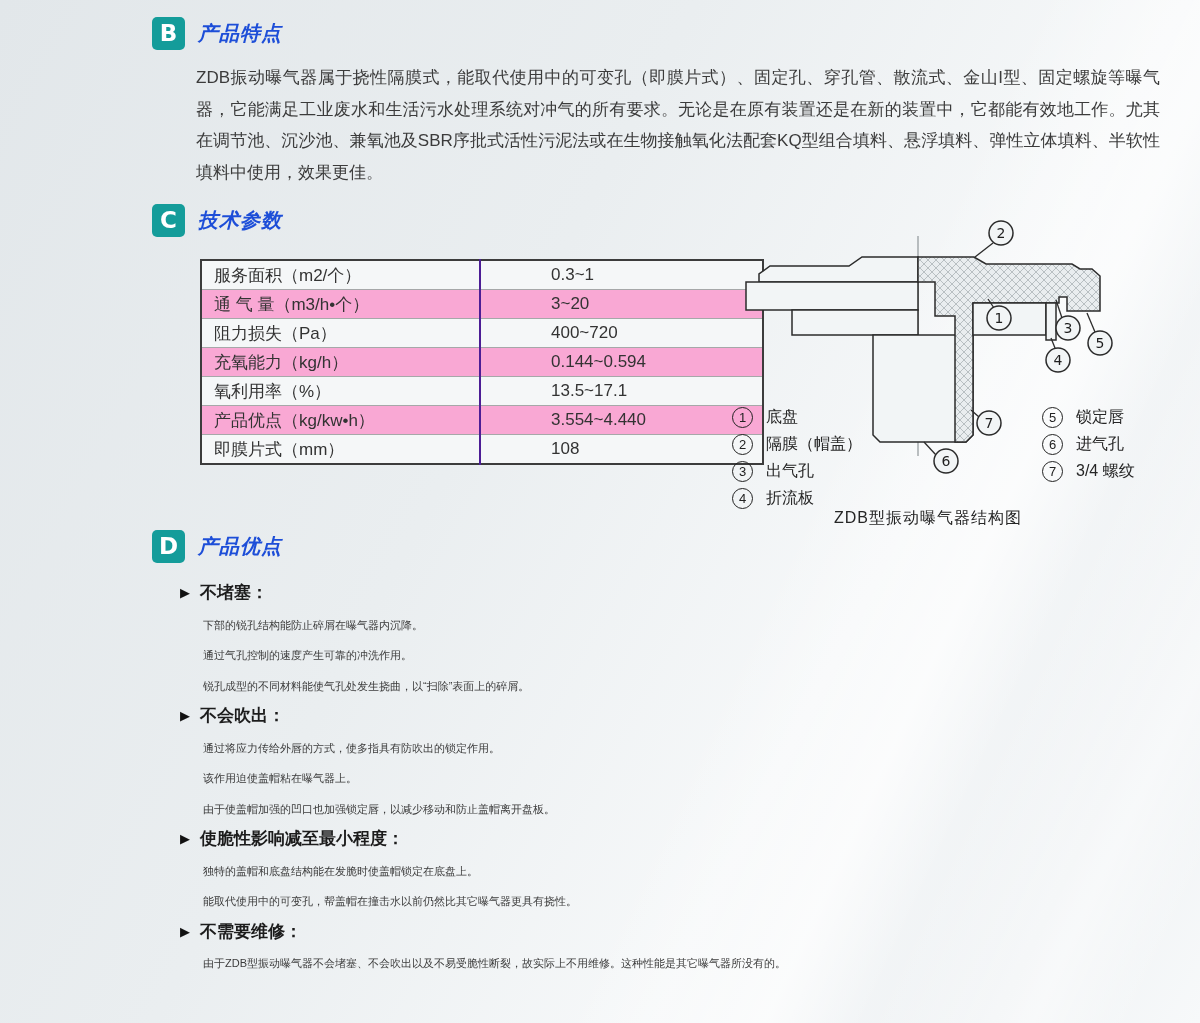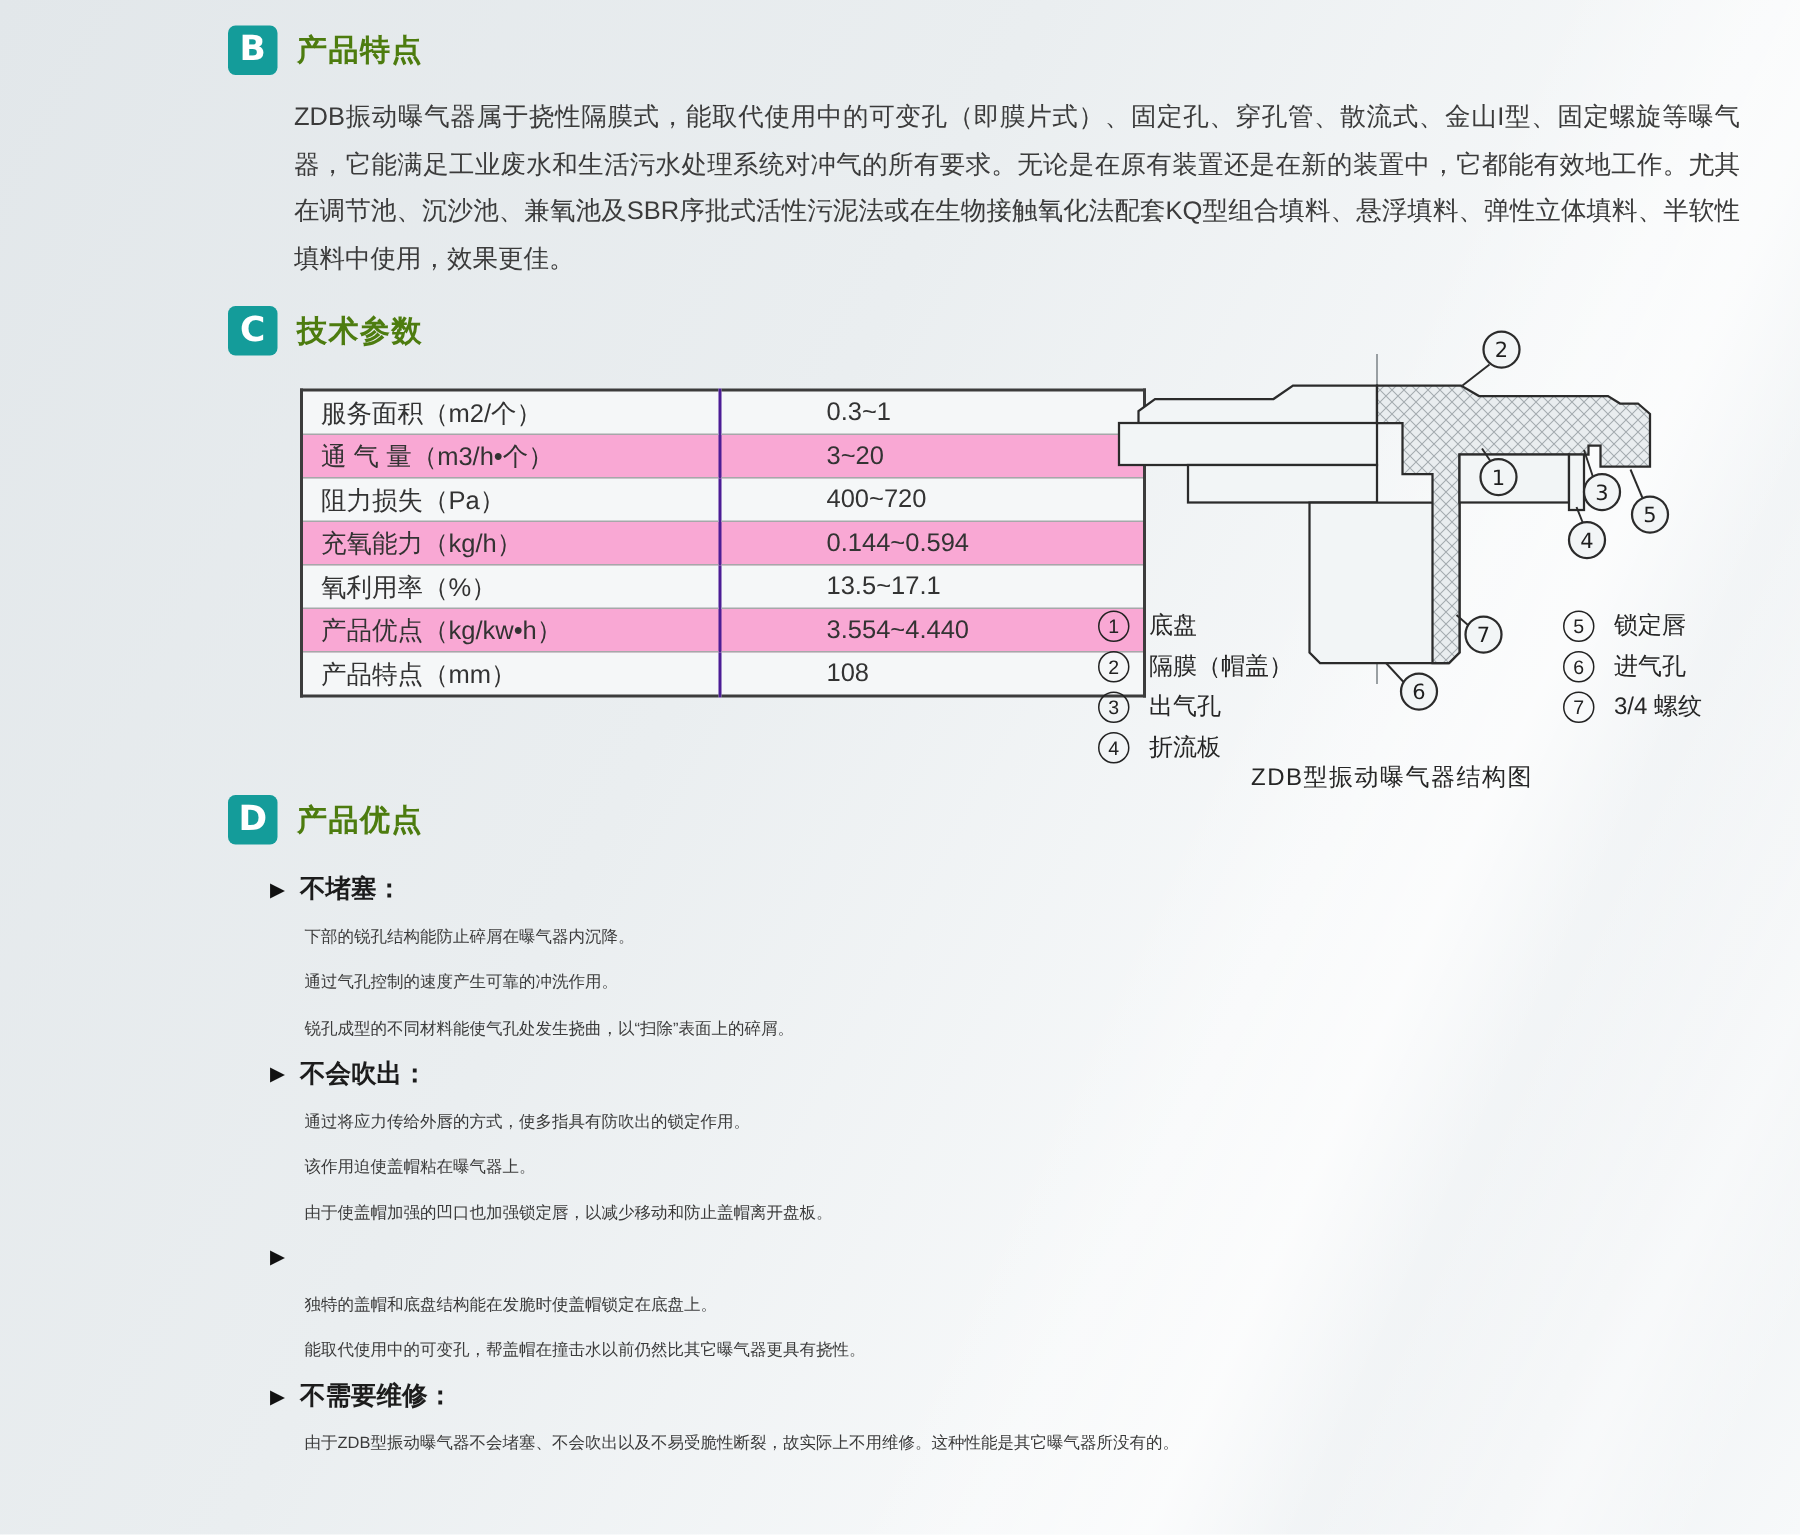--- a/index.html
+++ b/index.html
@@ -12,21 +12,21 @@
   .streak{
     position:absolute;inset:0;pointer-events:none;
     background:linear-gradient(115deg,rgba(255,255,255,0) 62%,rgba(255,255,255,.65) 74%,rgba(255,255,255,0) 80%,rgba(255,255,255,.5) 90%,rgba(255,255,255,0) 96%);
   }
   .section-header{display:flex;align-items:center;gap:13px;}
   .badge{
     width:33px;height:33px;border-radius:5px;background:#149c9a;
     color:#fff;font-weight:bold;font-size:23px;line-height:33px;text-align:center;
     font-family:"DejaVu Sans",sans-serif;
   }
-  .section-title{font-size:20px;font-weight:bold;color:#4d7c0f;letter-spacing:1px;}
+  .section-title{font-size:20px;font-weight:bold;color:#1d4ed8;letter-spacing:1px;font-style:italic;}
 
   #sec-b{position:absolute;left:152px;top:17px;width:1012px;}
   .para{
     margin:12px 0 0 44px;width:964px;font-size:17px;line-height:31.5px;
     text-align:justify;color:#3b3b3b;
   }
 
   #sec-c{position:absolute;left:152px;top:204px;}
 
   table.spec{
@@ -100,21 +100,21 @@
     </tr>
     <tr>
       <td class="param">氧利用率（%）</td>
       <td class="value">13.5~17.1</td>
     </tr>
     <tr class="gray">
       <td class="param">产品优点（kg/kw•h）</td>
       <td class="value">3.554~4.440</td>
     </tr>
     <tr>
-      <td class="param">产品特点（mm）</td>
+      <td class="param">即膜片式（mm）</td>
       <td class="value">108</td>
     </tr>
   </tbody>
 </table>
 
 <div id="diagram-wrap">
   <svg width="392" height="262" viewBox="0 0 392 262">
     <defs>
       <pattern id="xh" width="8" height="8" patternUnits="userSpaceOnUse">
         <rect width="8" height="8" fill="#e9edef"></rect>
@@ -219,20 +219,21 @@
         <span>不会吹出：</span>
       </div>
       <div class="b-line">通过将应力传给外唇的方式，使多指具有防吹出的锁定作用。</div>
       <div class="b-line">该作用迫使盖帽粘在曝气器上。</div>
       <div class="b-line">由于使盖帽加强的凹口也加强锁定唇，以减少移动和防止盖帽离开盘板。</div>
     </div>
 
     <div>
       <div class="b-head">
         <span class="tri">▶</span>
+        <span>使脆性影响减至最小程度：</span>
       </div>
       <div class="b-line">独特的盖帽和底盘结构能在发脆时使盖帽锁定在底盘上。</div>
       <div class="b-line">能取代使用中的可变孔，帮盖帽在撞击水以前仍然比其它曝气器更具有挠性。</div>
     </div>
 
     <div>
       <div class="b-head">
         <span class="tri">▶</span>
         <span>不需要维修：</span>
       </div>

